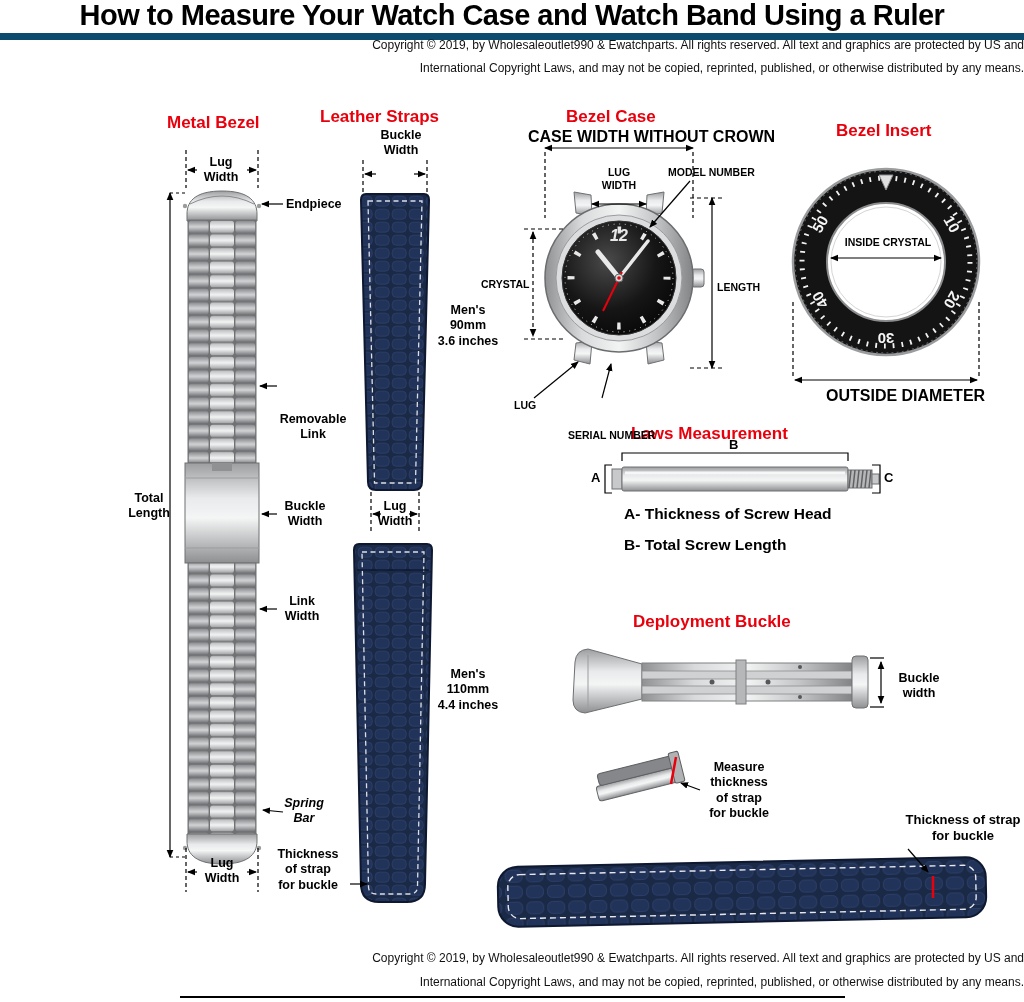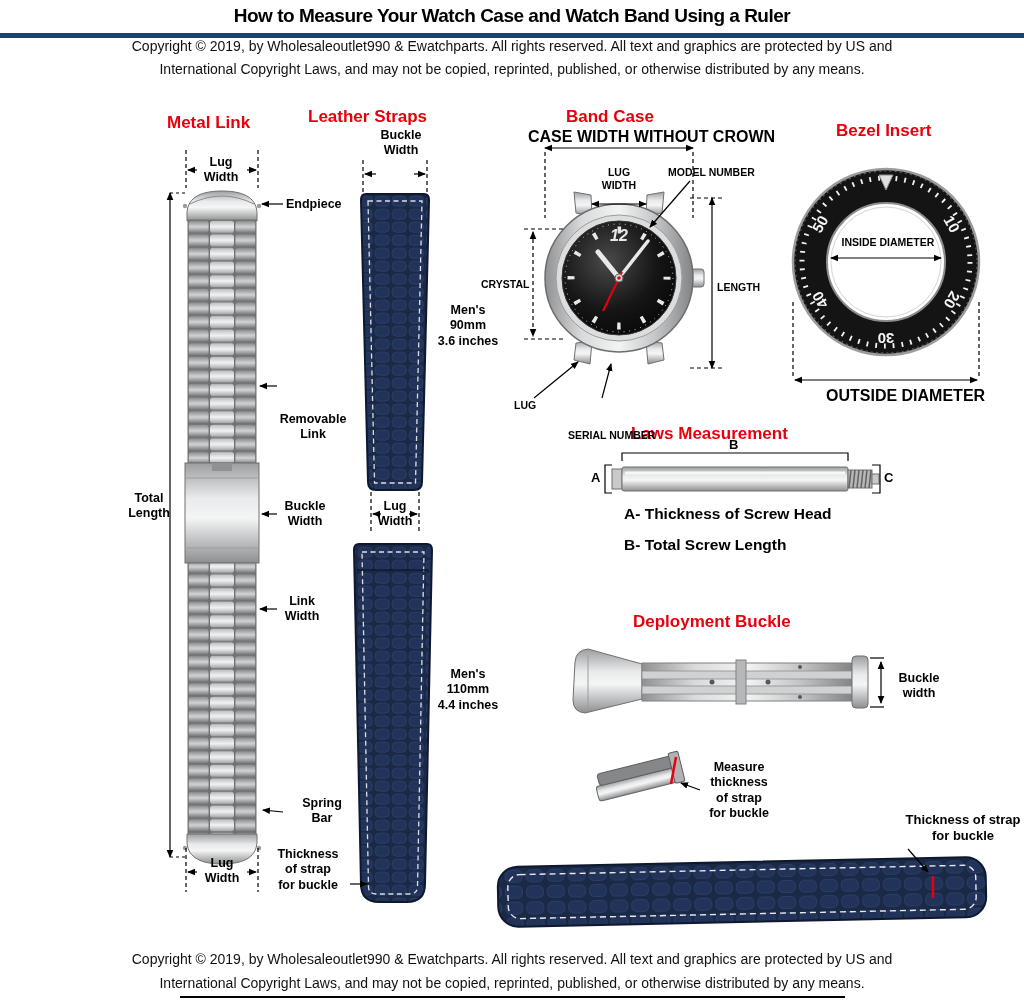--- a/index.html
+++ b/index.html
@@ -1,24 +1,24 @@
 <!DOCTYPE html>
 <html><head>
 <meta charset="utf-8">
 <style>
   * { margin:0; padding:0; box-sizing:border-box; }
   body { font-family:"Liberation Sans", sans-serif; background:#fff; }
   .page { position:relative; width:1024px; height:1002px; background:#fff; overflow:hidden; }
   .artwork { position:absolute; left:0; top:0; z-index:1; }
   .title {
     position:absolute; left:0; top:0; width:100%; z-index:2;
-    font-size:19px; font-weight:bold; letter-spacing:-0.5px; text-align:center;
-    line-height:31px; border-bottom:5px solid #0c4a6e; padding-bottom:2px; color:#000;
+    font-size:29px; font-weight:bold; letter-spacing:-0.5px; text-align:center;
+    line-height:31px; border-bottom:7px solid #0c4a6e; padding-bottom:2px; color:#000;
   }
-  .copy { position:absolute; width:100%; text-align:center; font-size:14px; color:#111; z-index:2; }
+  .copy { position:absolute; width:100%; text-align:right; font-size:12px; color:#111; z-index:2; }
   .heading { position:absolute; color:#e8000d; font-weight:bold; font-size:17px; z-index:2; white-space:nowrap; }
   .lbl {
     position:absolute; z-index:2; font-weight:bold; color:#000;
     font-size:12.5px; line-height:1.22; text-align:center; white-space:pre-line;
   }
   .s10 { font-size:10.5px; }
   .s11 { font-size:16px; }
   .s15 { font-size:15.5px; white-space:nowrap; text-align:center; }
   .s13 { font-size:13px; }
   .nw { white-space:nowrap; }
@@ -233,39 +233,39 @@
       <rect x="508" y="870" width="468" height="44" rx="12" fill="none" stroke="#e8e8ee" stroke-width="1.4" stroke-dasharray="6 4"></rect>
     </g>
     <line x1="933" y1="876" x2="933" y2="898" stroke="#e8000d" stroke-width="2.5"></line>
     <line x1="908" y1="849" x2="928" y2="872" stroke="#000" stroke-width="1.2" marker-end="url(#ah)"></line>
   </svg>
 
   <div class="title">How to Measure Your Watch Case and Watch Band Using a Ruler</div>
   <div class="copy" style="top:38px;">Copyright  © 2019, by Wholesaleoutlet990 &amp; Ewatchparts. All rights reserved. All text and graphics are protected by US and</div>
   <div class="copy" style="top:61px;">International Copyright Laws, and may not be copied, reprinted, published, or otherwise distributed by any  means.</div>
 
-  <div class="heading" style="left:167px; top:113px;">Metal Link</div>
-  <div class="heading" style="left:308px; top:107px;">Leather Straps</div>
-  <div class="heading" style="left:566px; top:107px;">Band Case</div>
+  <div class="heading" style="left:167px; top:113px;">Metal Bezel</div>
+  <div class="heading" style="left:320px; top:107px;">Leather Straps</div>
+  <div class="heading" style="left:566px; top:107px;">Bezel Case</div>
   <div class="heading" style="left:836px; top:121px;">Bezel Insert</div>
   <div class="heading" style="left:631px; top:424px;">Laws Measurement</div>
   <div class="heading" style="left:633px; top:612px;">Deployment Buckle</div>
 
   <div class="lbl" style="left:192px; top:155px; width:58px;">Lug
 Width</div>
   <div class="lbl nw" style="left:286px; top:197px;">Endpiece</div>
   <div class="lbl" style="left:279px; top:372px; width:68px;margin-top:40px;">Removable
 Link</div>
   <div class="lbl" style="left:128px; top:491px; width:42px;">Total
 Length</div>
   <div class="lbl" style="left:279px; top:499px; width:52px;">Buckle
 Width</div>
   <div class="lbl" style="left:279px; top:594px; width:46px;">Link
 Width</div>
-  <div class="lbl" style="left:298px; top:796px; width:48px;">Spring
+  <div class="lbl" style="left:280px; top:796px; width:48px;font-style:italic;">Spring
 Bar</div>
   <div class="lbl" style="left:194px; top:856px; width:56px;">Lug
 Width</div>
 
   <div class="lbl" style="left:372px; top:128px; width:58px;">Buckle
 Width</div>
   <div class="lbl" style="left:436px; top:303px; width:64px;">Men's
 90mm
 3.6 inches</div>
   <div class="lbl" style="left:368px; top:499px; width:54px;">Lug
@@ -280,21 +280,21 @@
   <div class="lbl s11 nw" style="left:528px; top:127px; width:185px;">CASE WIDTH WITHOUT CROWN</div>
   <div class="lbl s10" style="left:596px; top:166px; width:46px;">LUG
 WIDTH</div>
   <div class="lbl s10 nw" style="left:668px; top:166px;">MODEL NUMBER</div>
   <div class="lbl s10 nw" style="left:481px; top:278px;">CRYSTAL</div>
   <div class="lbl s10 nw" style="left:717px; top:281px;">LENGTH</div>
   <div class="lbl s10 nw" style="left:514px; top:399px;">LUG</div>
   <div class="lbl s10 nw" style="left:568px; top:401px;margin-top:28px;">SERIAL NUMBER</div>
   <div class="lbl dial-num" style="left:606px; top:226px; width:26px;">12</div>
 
-  <div class="lbl s10 nw" style="left:840px; top:236px; width:96px;">INSIDE DIAMETER</div>
+  <div class="lbl s10 nw" style="left:840px; top:236px; width:96px;">INSIDE CRYSTAL</div>
   <div class="lbl s11 nw" style="left:826px; top:386px;">OUTSIDE DIAMETER</div>
 
   <div class="lbl s13" style="left:591px; top:470px;">A</div>
   <div class="lbl s13" style="left:729px; top:437px;">B</div>
   <div class="lbl s13" style="left:884px; top:470px;">C</div>
   <div class="lbl s15" style="left:624px; top:505px;">A- Thickness of Screw Head</div>
   <div class="lbl s15" style="left:624px; top:536px;">B- Total Screw Length</div>
 
   <div class="lbl" style="left:889px; top:671px; width:60px;">Buckle
 width</div>

